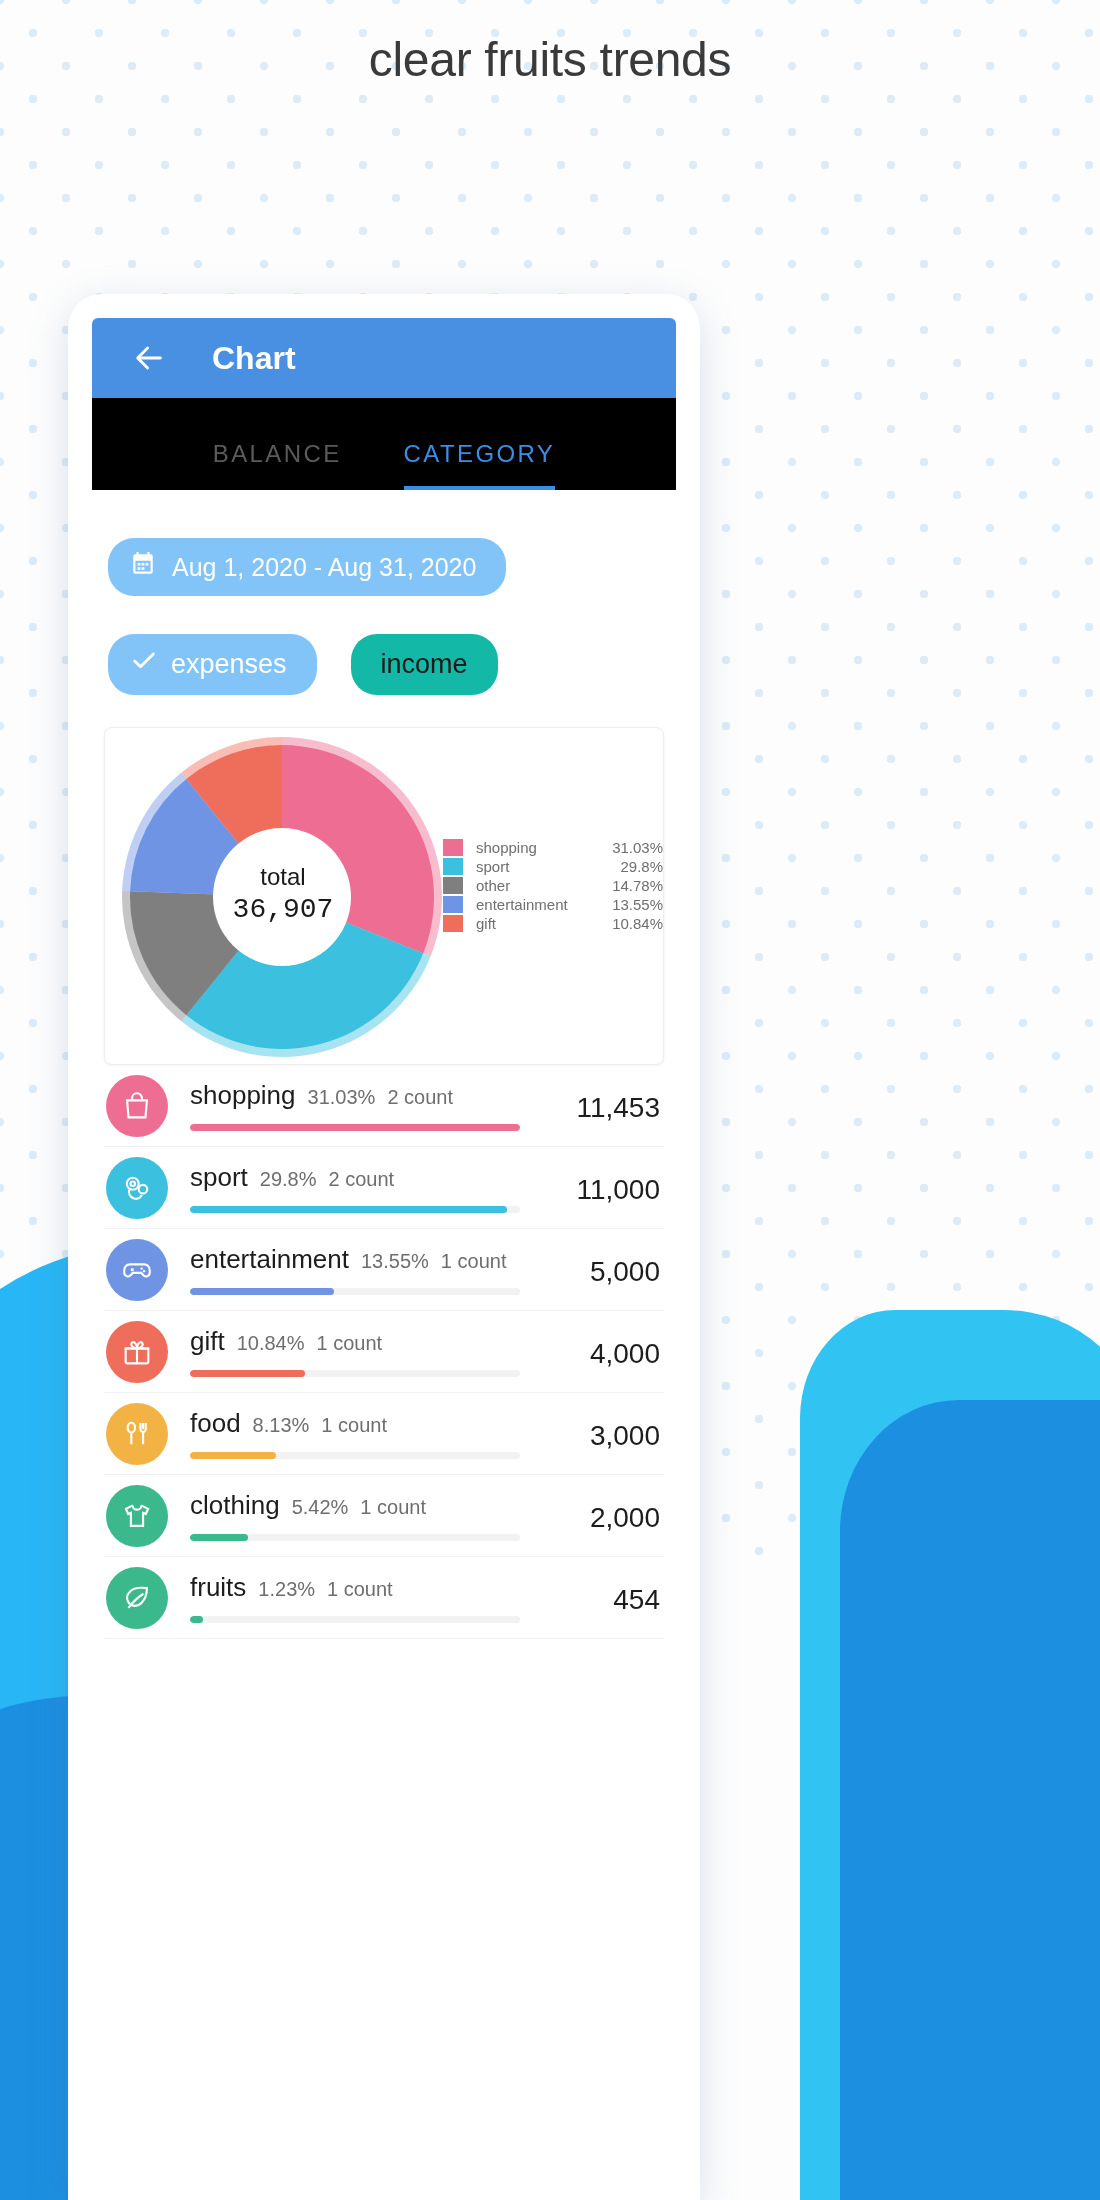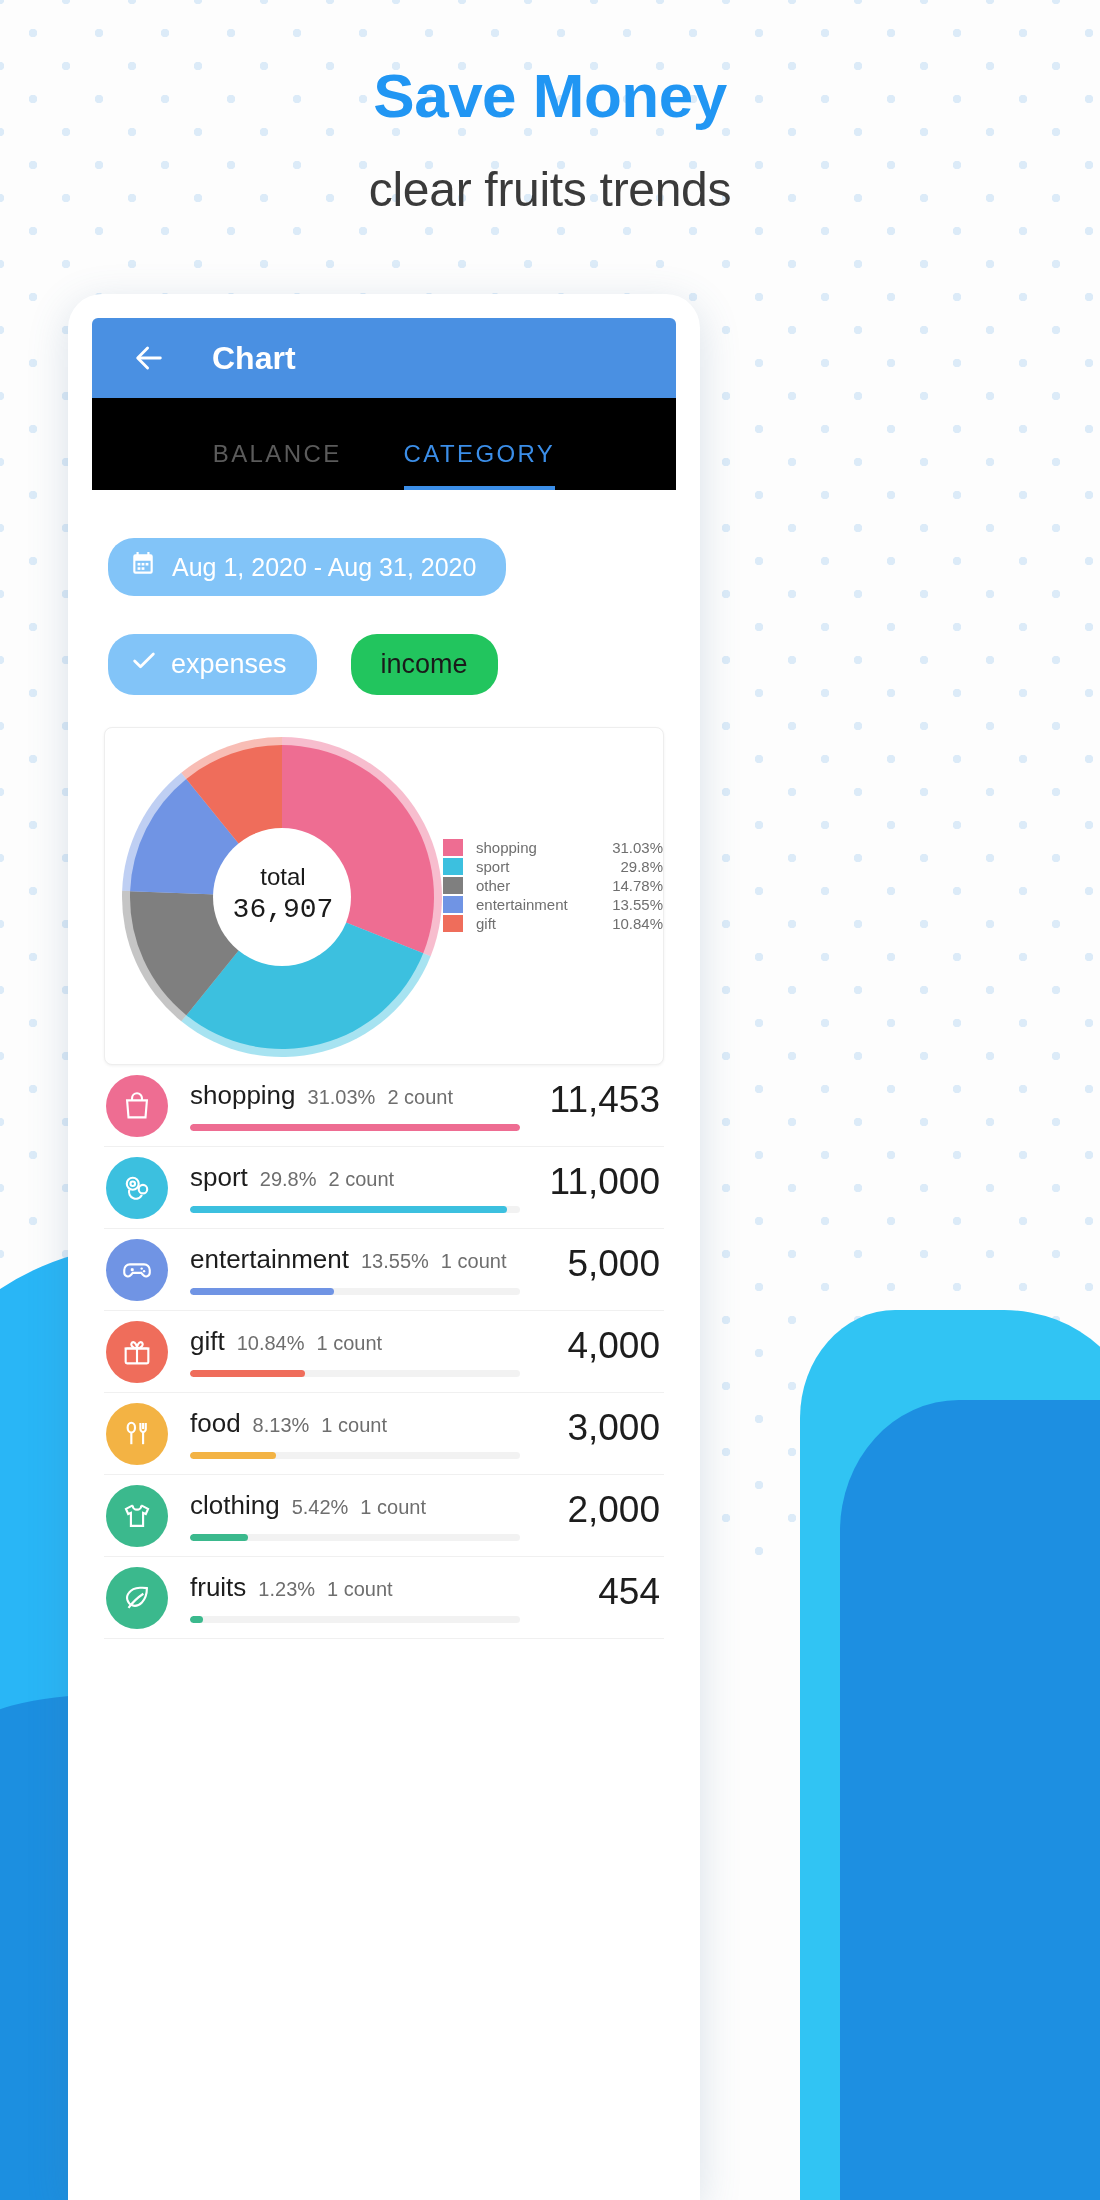--- a/index.html
+++ b/index.html
@@ -171,21 +171,21 @@
   }
   .chip {
     display: inline-flex;
     align-items: center;
     gap: 13px;
     border-radius: 26px;
     padding: 13px 30px;
     font-size: 27px;
   }
   .chip.sel { background: #82c4f8; color: #fff; padding-left: 22px; }
-  .chip.unsel { background: #22c55e; color: #1a1a1a; }
+  .chip.unsel { background: #14b8a6; color: #1a1a1a; }
 
   
   #donut-card {
     margin: 32px 12px 0 12px;
     height: 338px;
     background: #fff;
     border: 1px solid #eeeeee;
     border-radius: 8px;
     box-shadow: 0 1px 3px rgba(0,0,0,.06);
     position: relative;
@@ -259,41 +259,40 @@
   .cat-count{ font-size: 20px; color: #6e6e6e; }
   .cat-bar {
     margin-top: 13px;
     height: 7px;
     border-radius: 4px;
     background: #f2f2f2;
     overflow: hidden;
   }
   .cat-bar > i { display: block; height: 7px; border-radius: 4px; }
   .cat-amount {
-    font-size: 37px;
+    font-size: 28px;
     color: #1d1d1d;
     text-align: right;
     min-width: 132px;
     align-self: flex-start;
-    margin-top: 14px;
+    margin-top: 27px;
   }
 </style>
 </head>
 <body>
 
 <div id="bg-wrap">
   <div id="bg-dots"></div>
   <div id="bg-blue-left"></div>
   <div id="bg-blue-left2"></div>
   <div id="bg-blue-right"></div>
   <div id="bg-blue-right2"></div>
 </div>
 
 <div id="headline-area">
-  <div id="headline-title">Save Money</div>
   <div id="headline-sub">clear fruits trends</div>
 </div>
 
 <div id="phone">
   <div id="phone-inner">
 
     <div id="appbar">
       <div id="back-arrow">
         <svg width="34" height="34" viewBox="0 0 24 24" fill="none" stroke="currentColor" stroke-width="2" stroke-linecap="round" stroke-linejoin="round">
           <line x1="20" y1="12" x2="5" y2="12"></line>

